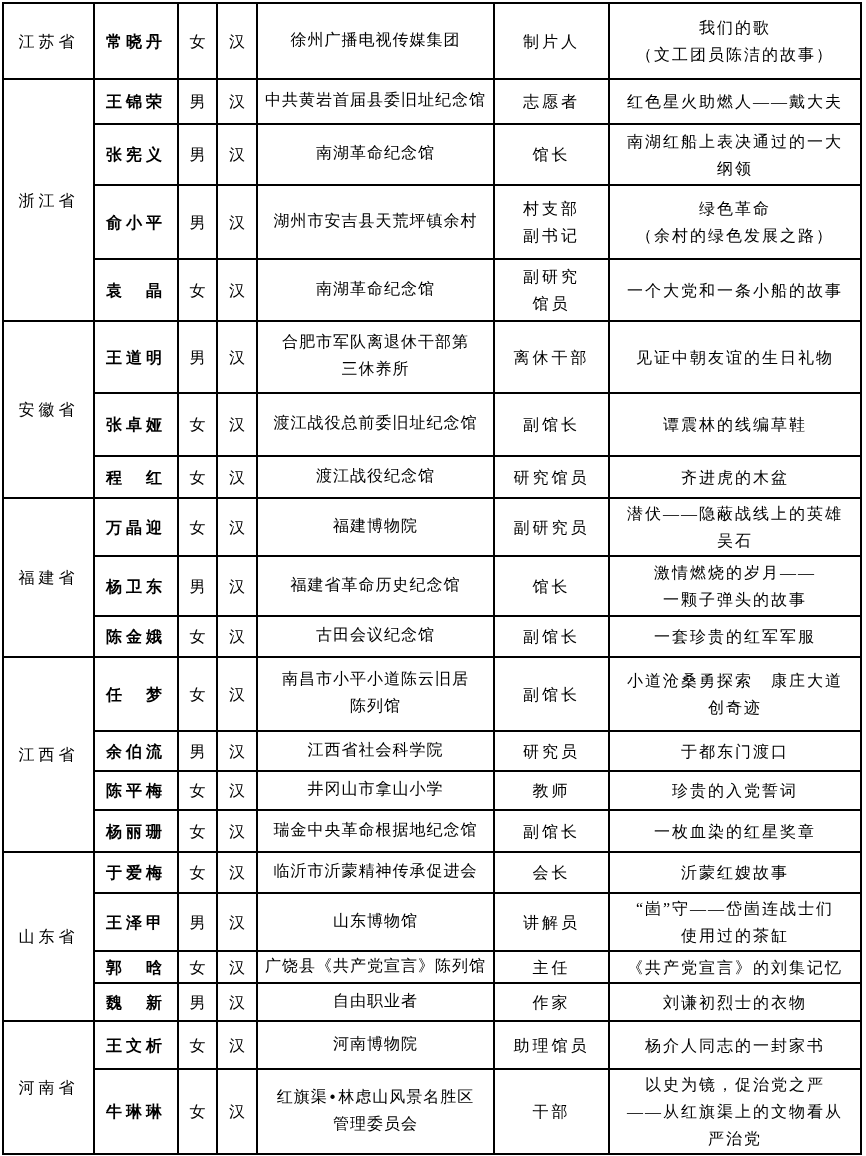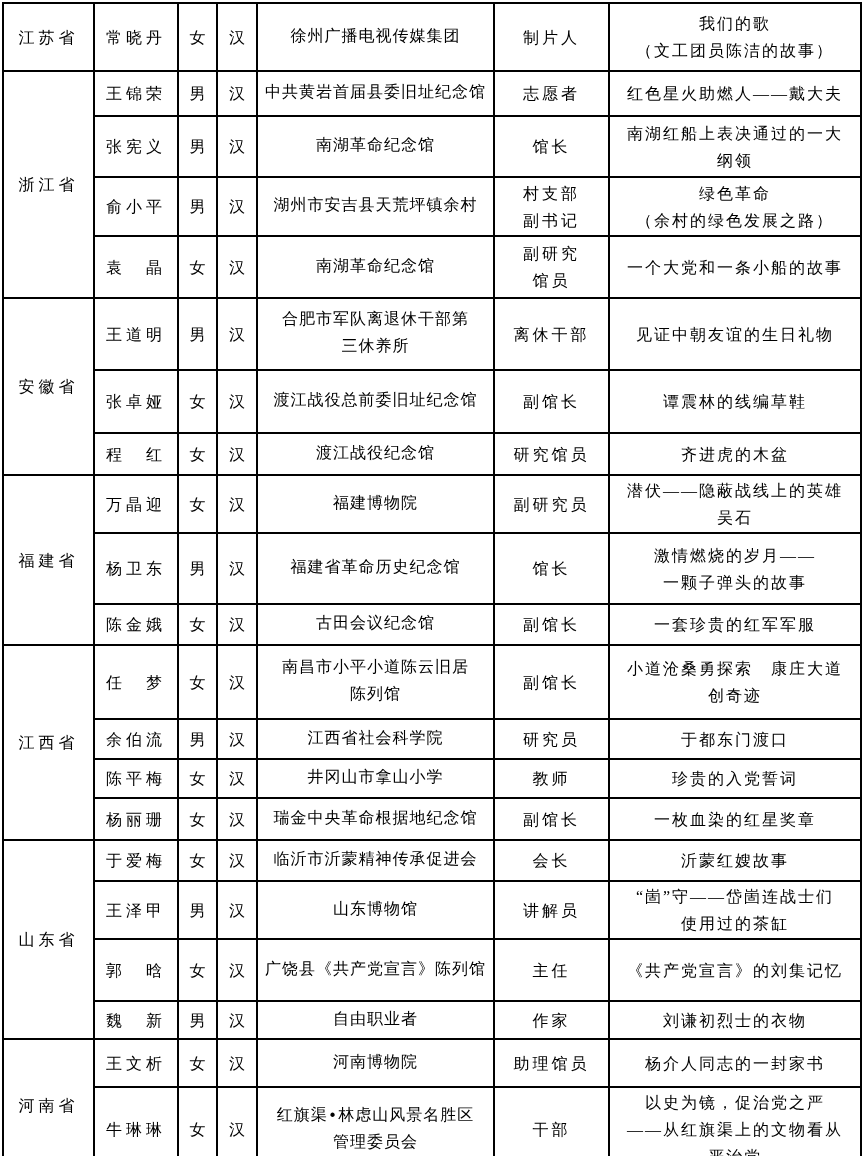--- a/index.html
+++ b/index.html
@@ -7,42 +7,42 @@
        font-family:"Liberation Serif","DejaVu Serif",serif;color:#000;}
   table.doc{border-collapse:collapse;table-layout:fixed;width:860px;margin:2px 0 0 2px;}
   table.doc td{
     border:2px solid #000;
     text-align:center;vertical-align:middle;
     font-size:16px;line-height:27px;
     padding:1px 2px;overflow:hidden;
     white-space:pre-line;word-break:break-all;
   }
   td.c-prov{letter-spacing:4px;}
-  td.c-name{letter-spacing:4px;}
+  td.c-name{letter-spacing:4px;font-weight:bold;}
   td.c-sex,td.c-eth{letter-spacing:0;}
   td.c-org{letter-spacing:1px;font-family:Liberation Mono, monospace;}
   td.c-pos{letter-spacing:3px;}
   td.c-title{letter-spacing:2px;}
 </style>
 </head>
 <body>
 
 <table class="doc">
   <colgroup>
     <col style="width:91px">
       <col style="width:84px">
       <col style="width:39px">
     <col style="width:40px">
       <col style="width:237px">
       <col style="width:115px">
     <col style="width:252px">
   </colgroup>
   <tbody>
 
-    <tr style="height:68px">
+    <tr style="height:76px">
       <td class="c-prov" rowspan="1">江苏省</td>
       <td class="c-name">常晓丹</td>
       <td class="c-sex">女</td>
       <td class="c-eth">汉</td>
       <td class="c-org">徐州广播电视传媒集团</td>
       <td class="c-pos">制片人</td>
       <td class="c-title">我们的歌
 （文工团员陈洁的故事）</td>
     </tr>
 
@@ -57,21 +57,21 @@
     </tr>
     <tr style="height:61px">
       <td class="c-name">张宪义</td>
       <td class="c-sex">男</td>
       <td class="c-eth">汉</td>
       <td class="c-org">南湖革命纪念馆</td>
       <td class="c-pos">馆长</td>
       <td class="c-title">南湖红船上表决通过的一大
 纲领</td>
     </tr>
-    <tr style="height:59px">
+    <tr style="height:74px">
       <td class="c-name">俞小平</td>
       <td class="c-sex">男</td>
       <td class="c-eth">汉</td>
       <td class="c-org">湖州市安吉县天荒坪镇余村</td>
       <td class="c-pos">村支部
 副书记</td>
       <td class="c-title">绿色革命
 （余村的绿色发展之路）</td>
     </tr>
     <tr style="height:62px">
@@ -114,21 +114,21 @@
     <tr style="height:55px">
       <td class="c-prov" rowspan="3">福建省</td>
       <td class="c-name">万晶迎</td>
       <td class="c-sex">女</td>
       <td class="c-eth">汉</td>
       <td class="c-org">福建博物院</td>
       <td class="c-pos">副研究员</td>
       <td class="c-title">潜伏——隐蔽战线上的英雄
 吴石</td>
     </tr>
-    <tr style="height:71px">
+    <tr style="height:60px">
       <td class="c-name">杨卫东</td>
       <td class="c-sex">男</td>
       <td class="c-eth">汉</td>
       <td class="c-org">福建省革命历史纪念馆</td>
       <td class="c-pos">馆长</td>
       <td class="c-title">激情燃烧的岁月——
 一颗子弹头的故事</td>
     </tr>
     <tr style="height:41px">
       <td class="c-name">陈金娥</td>
@@ -186,21 +186,21 @@
     </tr>
     <tr style="height:57px">
       <td class="c-name">王泽甲</td>
       <td class="c-sex">男</td>
       <td class="c-eth">汉</td>
       <td class="c-org">山东博物馆</td>
       <td class="c-pos">讲解员</td>
       <td class="c-title">“崮”守——岱崮连战士们
 使用过的茶缸</td>
     </tr>
-    <tr style="height:62px">
+    <tr style="height:32px">
       <td class="c-name">郭　晗</td>
       <td class="c-sex">女</td>
       <td class="c-eth">汉</td>
       <td class="c-org">广饶县《共产党宣言》陈列馆</td>
       <td class="c-pos">主任</td>
       <td class="c-title">《共产党宣言》的刘集记忆</td>
     </tr>
     <tr style="height:38px">
       <td class="c-name">魏　新</td>
       <td class="c-sex">男</td>

